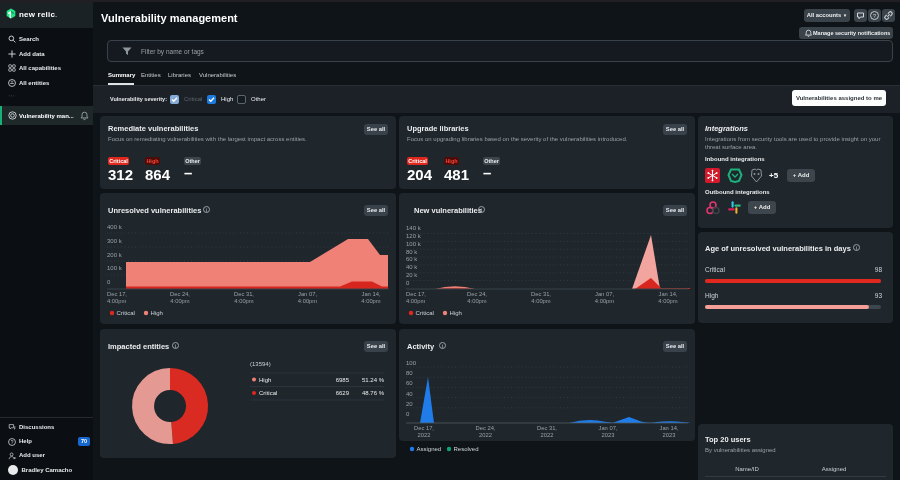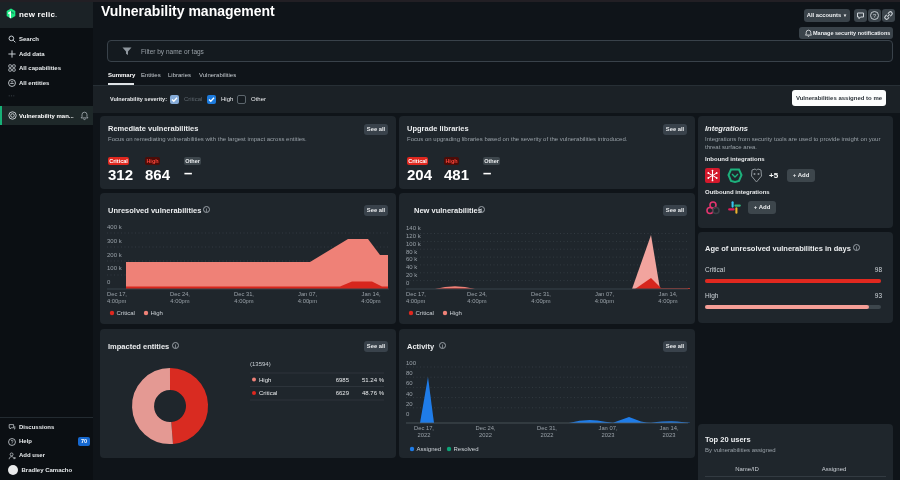--- a/index.html
+++ b/index.html
@@ -26,21 +26,21 @@
 .barfill { position:absolute; height:4px; border-radius:2px; }
 </style>
 </head>
 <body>
 <div id="page">
 <div class="abs" id="topstrip"></div>
 <div class="abs" id="main"></div>
 <div class="abs" id="sidebar"></div>
 <div class="abs" id="sevbar"></div>
 
-<div class="abs" style="left:101px;top:3px;font-size:14px;font-weight:bold;color:#fff;">Vulnerability management</div>
+<div class="abs" style="left:101px;top:12px;font-size:11px;font-weight:bold;color:#fff;">Vulnerability management</div>
 <div class="abs" style="left:804px;top:9px;width:46px;height:13px;background:#3a434a;border-radius:3px;color:#eceef0;font-size:5.8px;font-weight:bold;line-height:13px;text-align:center;">All accounts <span style="font-size:4.5px;">▼</span></div>
 <div class="abs" style="left:854px;top:9px;width:13px;height:13px;background:#3a434a;border-radius:3px;">
  <svg width="13" height="13" viewBox="0 0 13 13">
         <path d="M3.5 4h6v4h-3l-1.5 1.7V8h-1.5z" fill="none" stroke="#cfd5da" stroke-width="1"></path>
       </svg>
     </div>
 <div class="abs" style="left:868px;top:9px;width:13px;height:13px;background:#3a434a;border-radius:3px;">
  <svg width="13" height="13" viewBox="0 0 13 13">
         <circle cx="6.5" cy="6.5" r="4" fill="none" stroke="#cfd5da" stroke-width="0.9"></circle>
         <text x="6.5" y="8.6" font-size="5.5" fill="#cfd5da" text-anchor="middle" font-family="Liberation Sans">?</text>
@@ -223,21 +223,21 @@
   <text x="159" y="52.7" font-family="Liberation Sans" font-size="6" fill="#e8eaec">High</text>
   <text x="249" y="52.7" font-family="Liberation Sans" font-size="6" fill="#e8eaec" text-anchor="end">6985</text>
   <text x="284" y="52.7" font-family="Liberation Sans" font-size="6" fill="#e8eaec" text-anchor="end">51.24 %</text>
   <circle cx="154" cy="64" r="2" fill="#e0281f"></circle>
   <text x="159" y="66.2" font-family="Liberation Sans" font-size="6" fill="#e8eaec">Critical</text>
   <text x="249" y="66.2" font-family="Liberation Sans" font-size="6" fill="#e8eaec" text-anchor="end">6629</text>
   <text x="284" y="66.2" font-family="Liberation Sans" font-size="6" fill="#e8eaec" text-anchor="end">48.76 %</text>
  </svg>
 </div>
 
-<div class="card" style="left:399px;top:329px;width:296px;height:129px;">
+<div class="card" style="left:399px;top:329px;width:296px;height:112px;">
  <div class="ctitle" style="left:8px;top:12.5px;">Activity</div>
  <div class="info" style="left:40px;top:13px;">i</div>
  <div class="seeall" style="right:8px;top:11.5px;">See all</div>
  <svg width="296" height="129" viewBox="0 0 296 129" style="position:absolute;left:0;top:0;">
   <g font-family="Liberation Sans" font-size="6" fill="#99a1a8">
    <text x="7" y="36">100</text>
           <text x="7" y="46.2">80</text>
           <text x="7" y="56.4">60</text>
           <text x="7" y="66.6">40</text>
           <text x="7" y="76.8">20</text>

